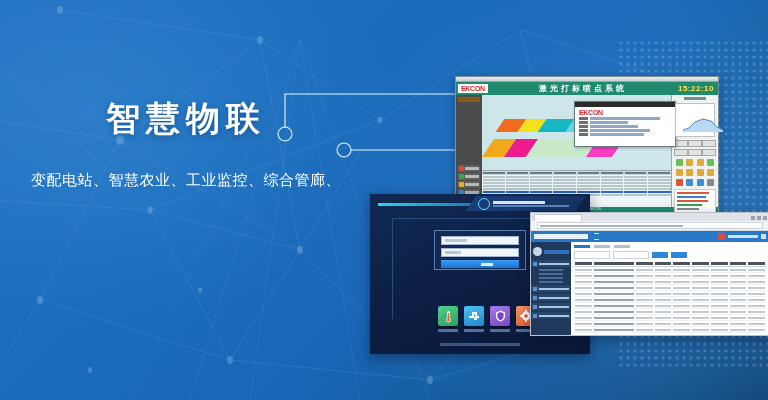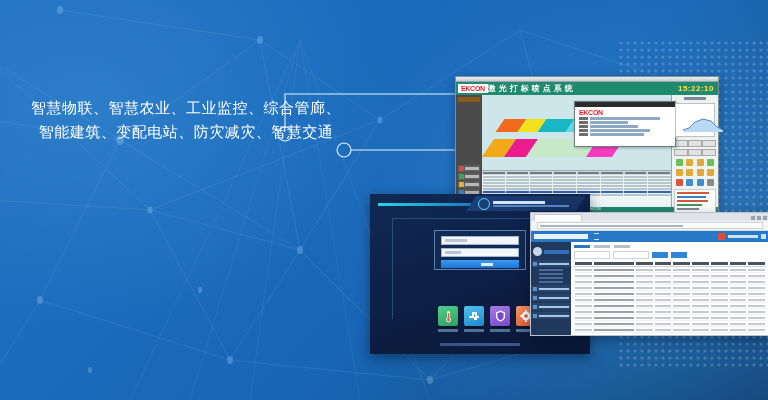--- a/index.html
+++ b/index.html
@@ -36,21 +36,21 @@
 
   
   .scada{
     position:absolute;left:85px;top:14px;width:262px;height:133px;
     background:#d9e9ee;border:1px solid #7d8f95;
     box-shadow:0 3px 9px rgba(0,20,45,.38);
   }
   .scada-chrome{height:4px;background:linear-gradient(#e9eef0,#c6ced2);border-bottom:1px solid #9aa6ab;}
   .scada-bar{height:13px;background:#1f8a6e;display:flex;align-items:center;}
   .scada-logo{font-size:7px;font-weight:bold;color:#d8242a;background:#fff;padding:1px 3px;margin-left:2px;letter-spacing:-.3px;}
-  .scada-title{flex:1;color:#fff;font-size:8px;font-weight:bold;letter-spacing:3px;}
+  .scada-title{flex:1;text-align:center;color:#fff;font-size:8px;font-weight:bold;letter-spacing:3px;}
   .scada-time{color:#ffe14d;font-size:8px;font-weight:bold;margin-right:4px;letter-spacing:.5px;}
   .scada-body{display:flex;height:112px;}
   .scada-left{width:26px;background:#4b4b4b;position:relative;}
   .sl-tag{margin:2px;height:5px;background:#8a5a1a;}
   .sl-btns{position:absolute;bottom:2px;left:0;right:0;}
   .sl-btn{display:flex;align-items:center;margin:1px 2px;height:7px;background:#5d5d5d;}
   .sl-dot{width:5px;height:5px;margin:0 1px;border-radius:1px;}
   .sl-lbl{flex:1;height:3px;background:#b9b9b9;margin-right:1px;}
   .scada-mid{flex:1;background:#cde6ea;position:relative;}
   .scada-right{width:46px;background:#eef2f0;border-left:1px solid #9aa6ab;}
@@ -208,22 +208,22 @@
   <svg class="dotlayer" viewBox="0 0 150 330">
     <defs>
       <pattern id="dots" width="7" height="7" patternUnits="userSpaceOnUse">
         <circle cx="3" cy="3" r="1.6" fill="#bfe0fa"></circle>
       </pattern>
     </defs>
     <rect width="150" height="330" fill="url(#dots)" opacity="0.55"></rect>
   </svg>
 
   <div class="copy">
-    <div class="sub2">智慧物联、智慧农业、工业监控、综合管廊、</div>
-    <div class="sub2">智能建筑、变配电站、防灾减灾、智慧交通</div>
+    <div class="headline">智慧物联</div>
+    <div class="sub2">变配电站、智慧农业、工业监控、综合管廊、</div>
   </div>
 
   <svg class="decor" viewBox="0 0 260 140">
     <g stroke="#ffffff" stroke-width="1.1" fill="none" opacity="0.9">
       <path d="M30 50 L30 16 L200 16"></path>
       <circle cx="30" cy="56" r="7"></circle>
       <path d="M96 72 L218 72 L218 135"></path>
       <circle cx="89" cy="72" r="7"></circle>
     </g>
   </svg>

